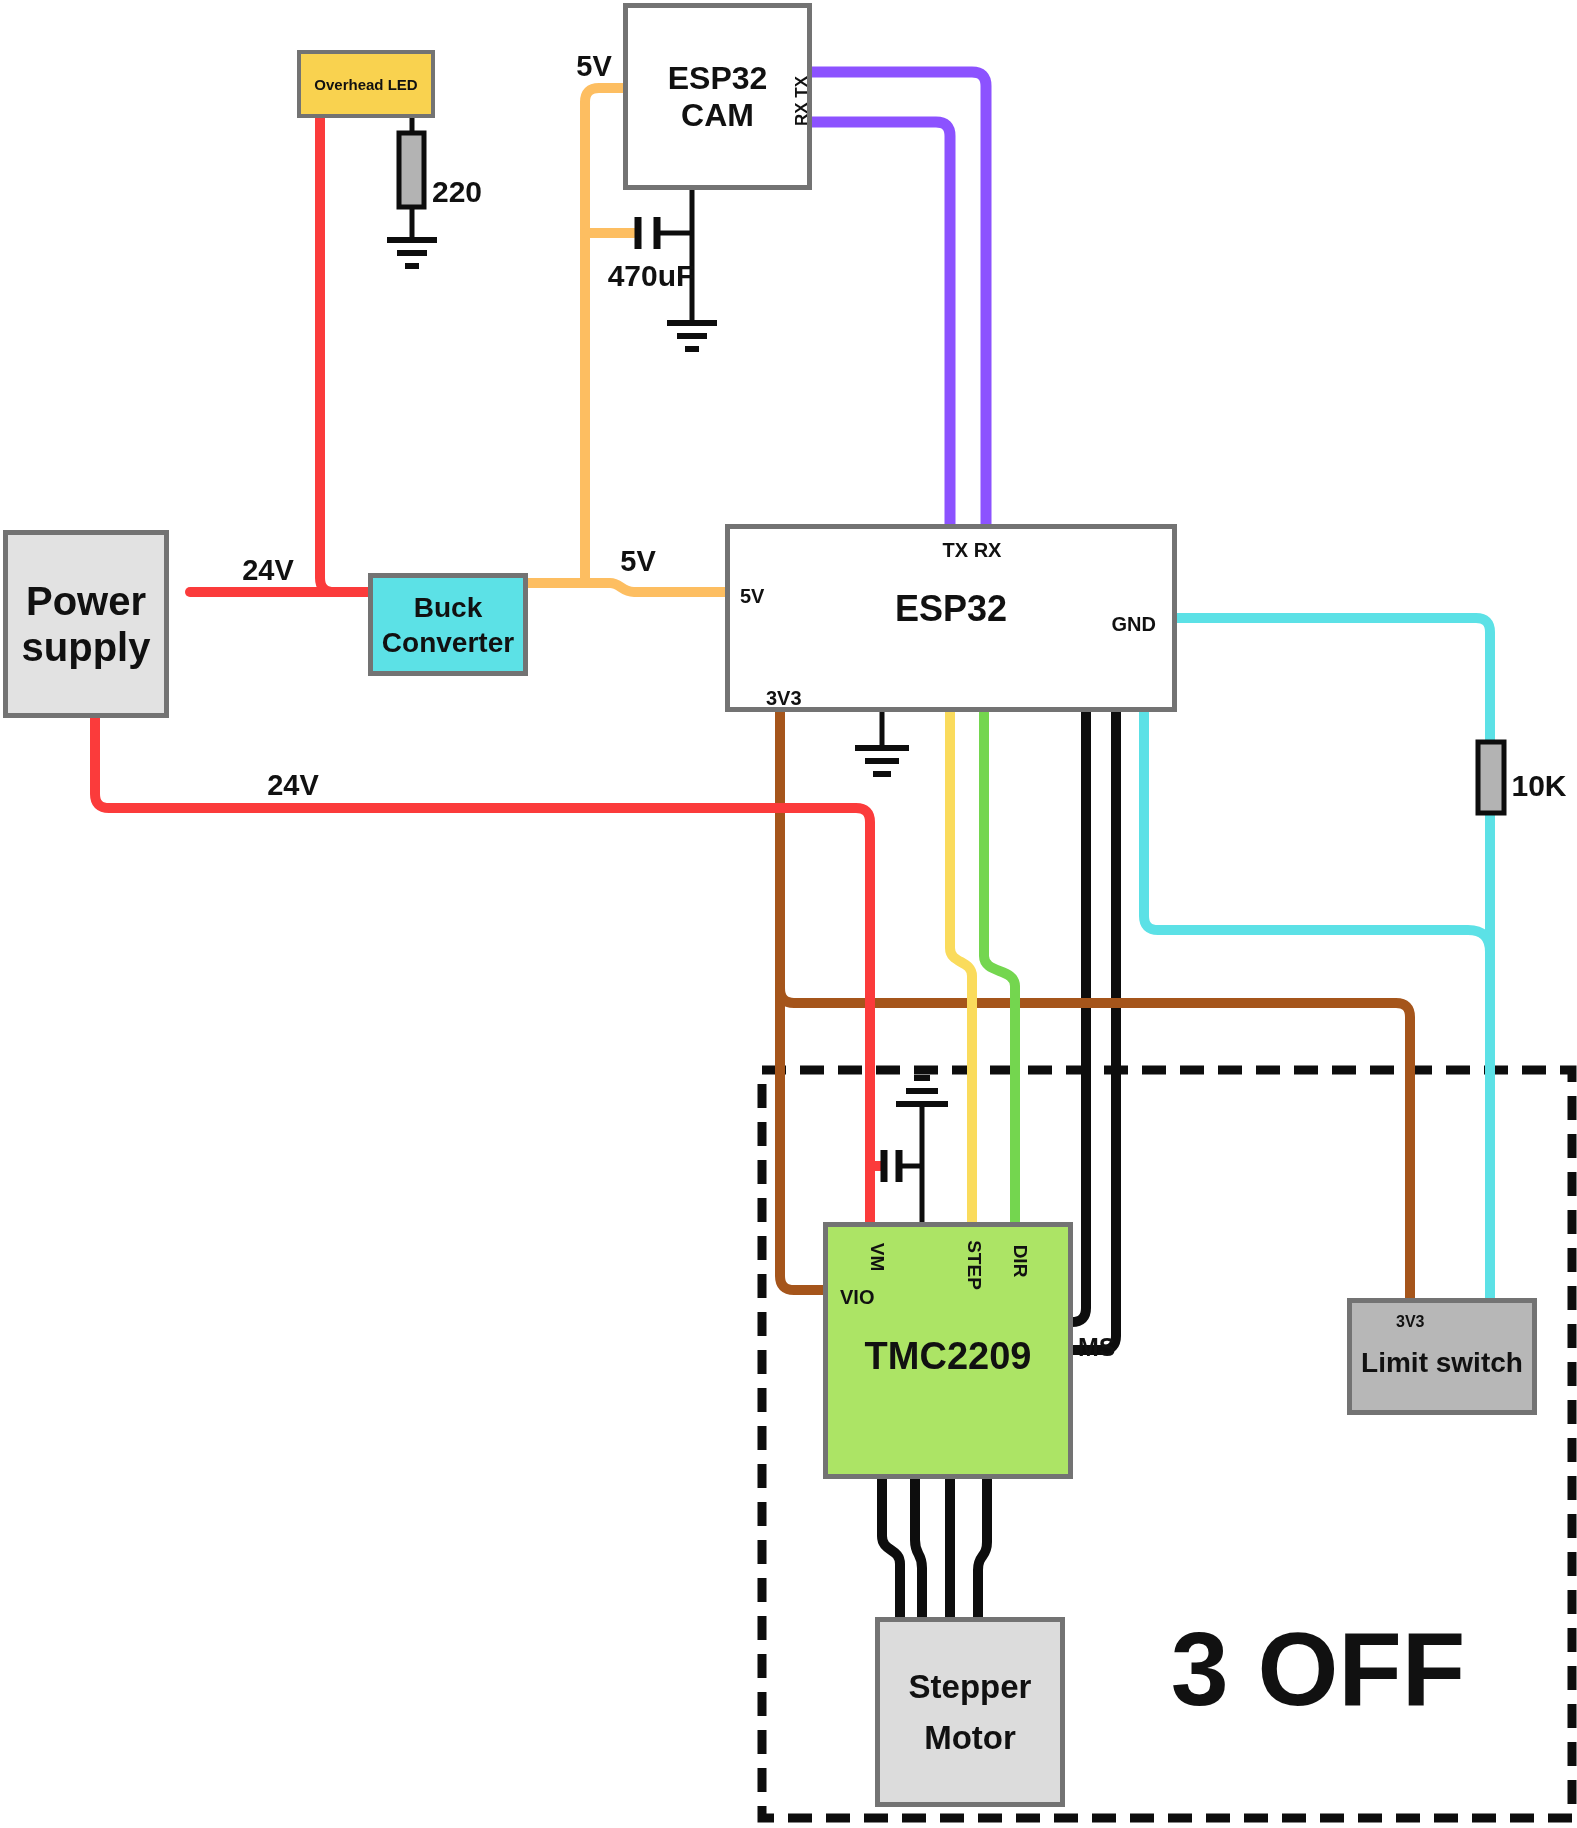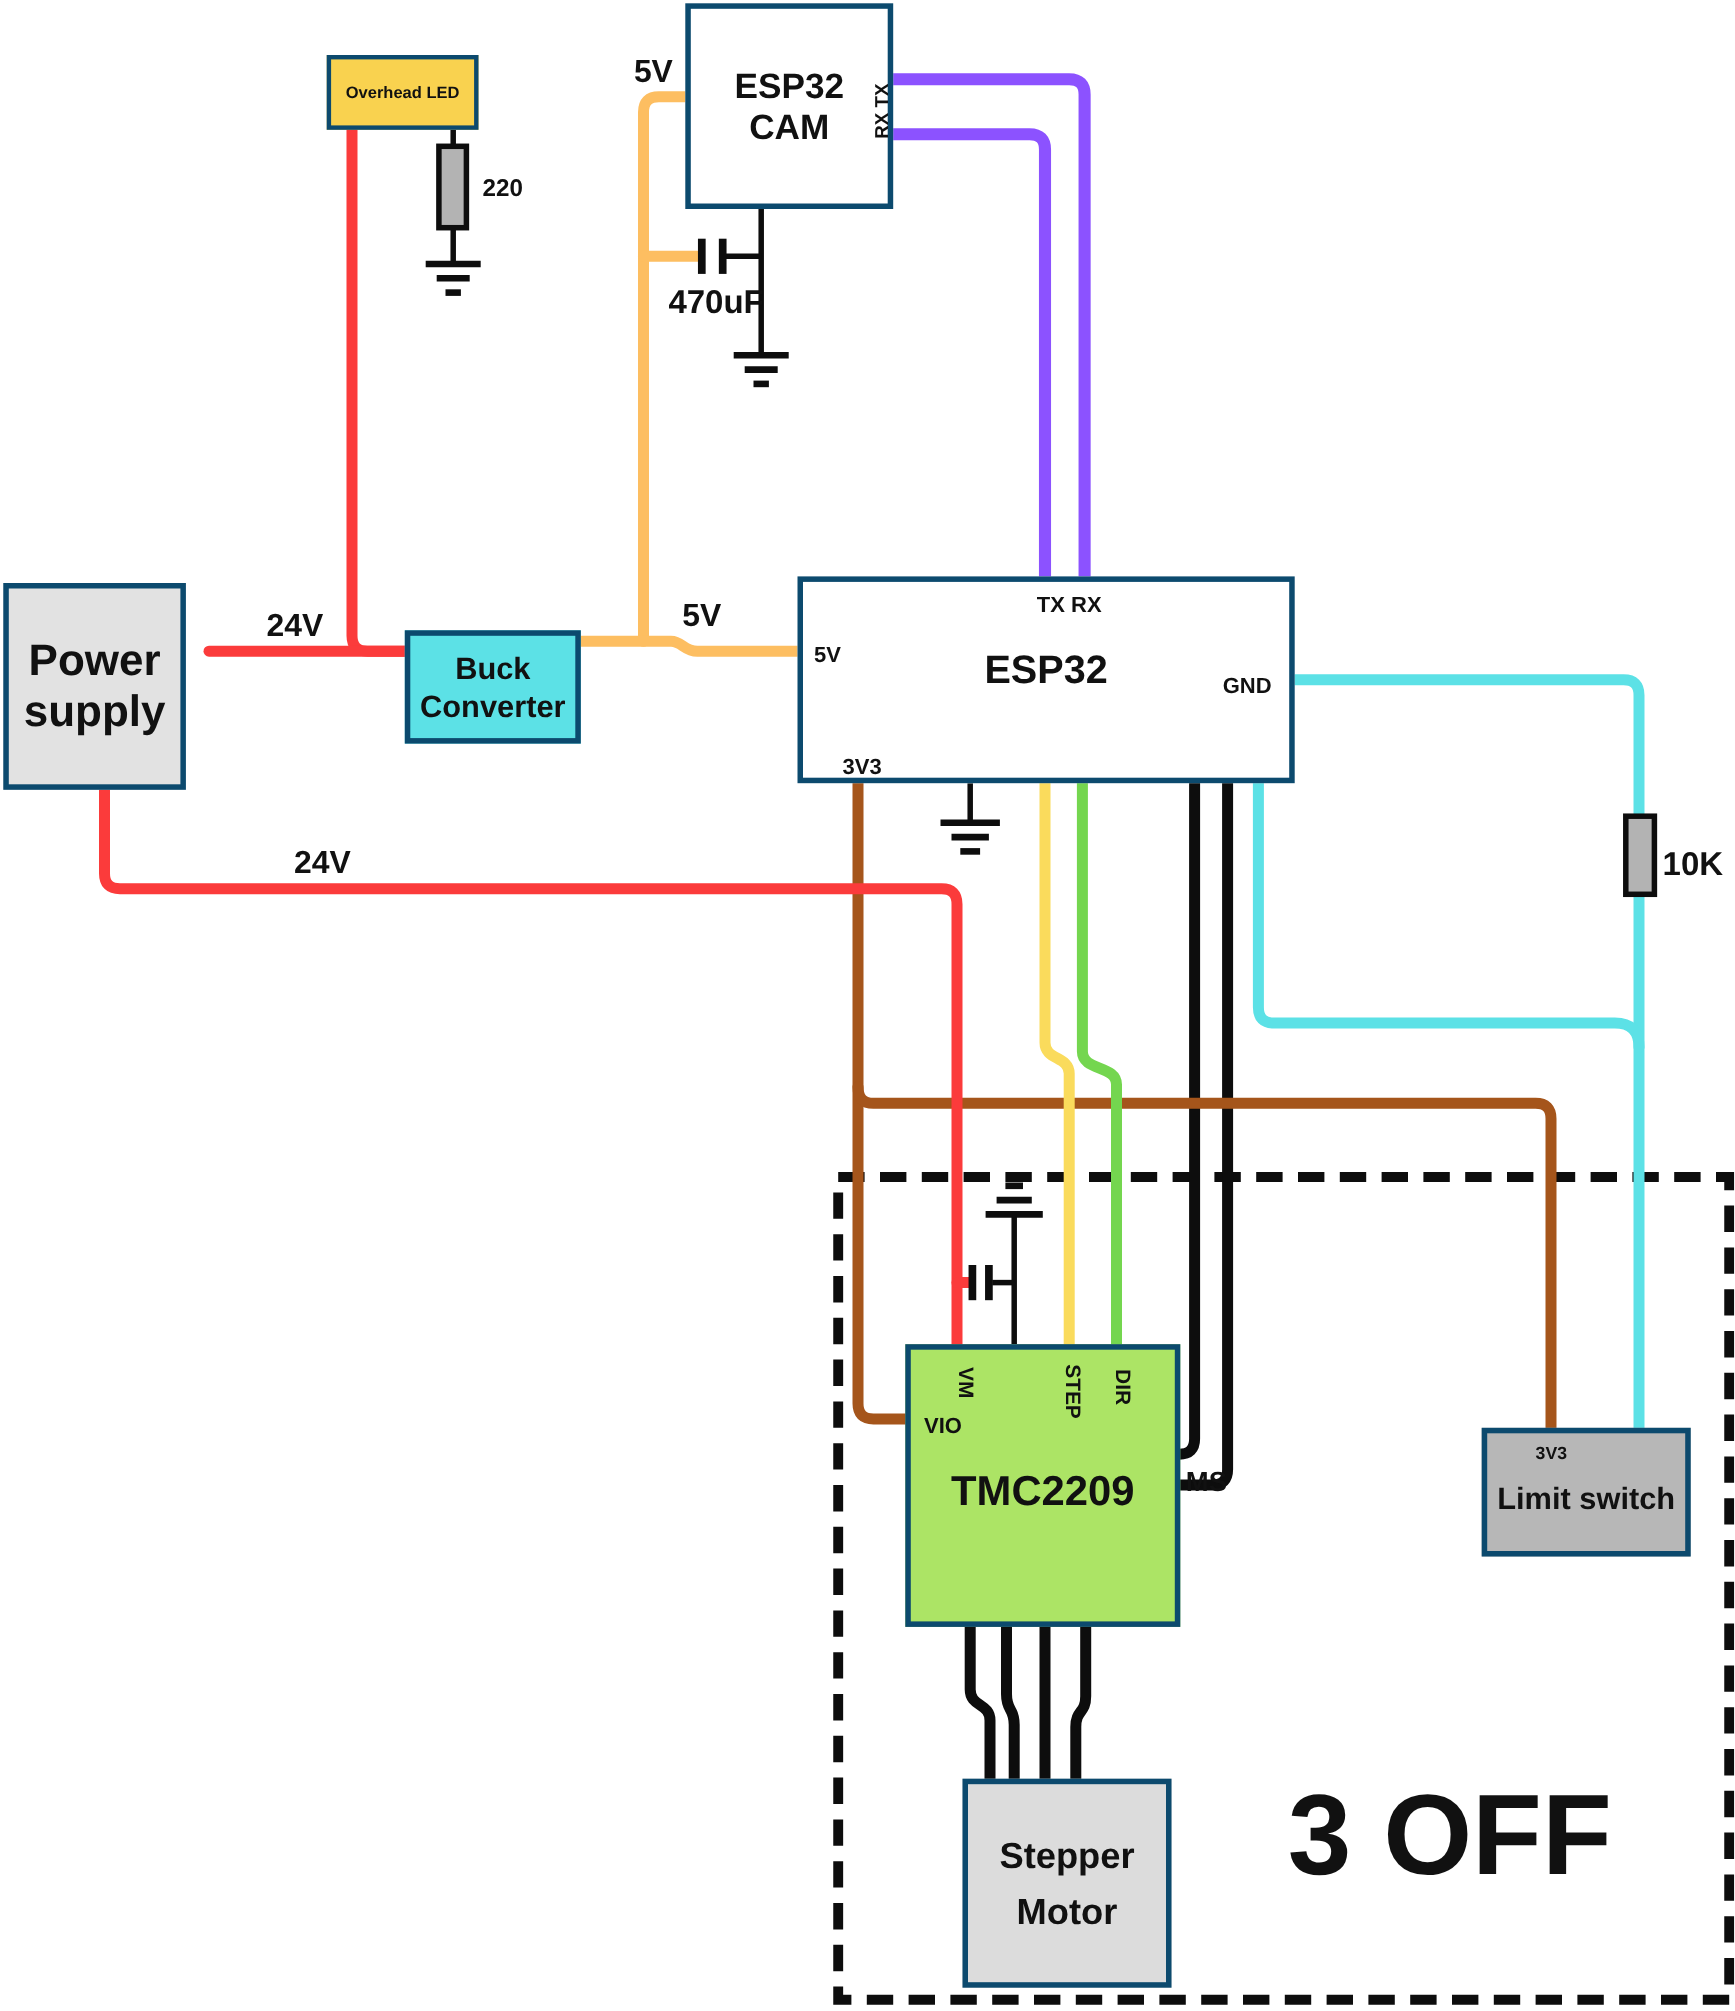--- a/index.html
+++ b/index.html
@@ -1,19 +1,19 @@
 <!DOCTYPE html>
 <html style="--c-red: #FB3B3B; --c-orange: #FDBE61; --c-yellow: #FADB5C; --c-green: #74D64F; --c-purple: #8C52FF; --c-cyan: #5CE1E6; --c-brown: #A5551B; --c-led_fill: #F9D24F; --c-tmc_fill: #ACE465; --c-buck_fill: #5CE1E6; --c-gray_box: #E2E2E2; --c-gray_medium: #DCDCDC; --c-gray_dark: #B7B7B7; --c-resistor_fill: #B3B3B3;"><head>
 <meta charset="utf-8">
 <style>
   html,body{margin:0;padding:0;background:#fff;}
   body{font-family:"Liberation Sans", sans-serif;color:#111;}
   #stage{position:relative;width:1577px;height:1828px;background:#ffffff;overflow:hidden;}
   svg#wires{position:absolute;left:0;top:0;z-index:1;}
-  .box{position:absolute;z-index:2;box-sizing:border-box;border:5px solid #0c4a6e;
+  .box{position:absolute;z-index:2;box-sizing:border-box;border:5px solid #737373;
        display:flex;align-items:center;justify-content:center;flex-direction:column;
        font-weight:bold;text-align:center;}
   .lbl{position:absolute;z-index:3;font-weight:bold;white-space:nowrap;
        transform:translate(-50%,-50%);}
   .pin{position:absolute;font-weight:bold;white-space:nowrap;z-index:3;}
   .rot-cw{transform:translate(-50%,-50%) rotate(90deg);}
   .rot-ccw{transform:translate(-50%,-50%) rotate(-90deg);}
   
   .s-red{stroke:var(--c-red);}   .s-orange{stroke:var(--c-orange);}
   .s-yellow{stroke:var(--c-yellow);} .s-green{stroke:var(--c-green);}
@@ -155,17 +155,17 @@
 
   <div class="box bg-motor" style="left:855px;top:1617px;width:190px;height:190px;font-size:33px;line-height:1.55;">
     <div>Stepper</div>
     <div>Motor</div>
   </div>
 
   <div class="lbl" style="left:268px;top:570px;font-size:29px;">24V</div>
   <div class="lbl" style="left:293px;top:785px;font-size:29px;">24V</div>
   <div class="lbl" style="left:594px;top:66px;font-size:29px;">5V</div>
   <div class="lbl" style="left:638px;top:561px;font-size:29px;">5V</div>
-  <div class="lbl" style="left:457px;top:171px;font-size:22px;text-align:center;">220</div>
+  <div class="lbl" style="left:457px;top:192px;font-size:30px;text-align:center;">220</div>
   <div class="lbl" style="left:651px;top:276px;font-size:30px;">470uF</div>
   <div class="lbl" style="left:1539px;top:786px;font-size:30px;">10K</div>
   <div class="lbl" style="left:1318px;top:1669px;font-size:104px;font-weight:800;">3 OFF</div>
 </div>
 
 </body></html>

